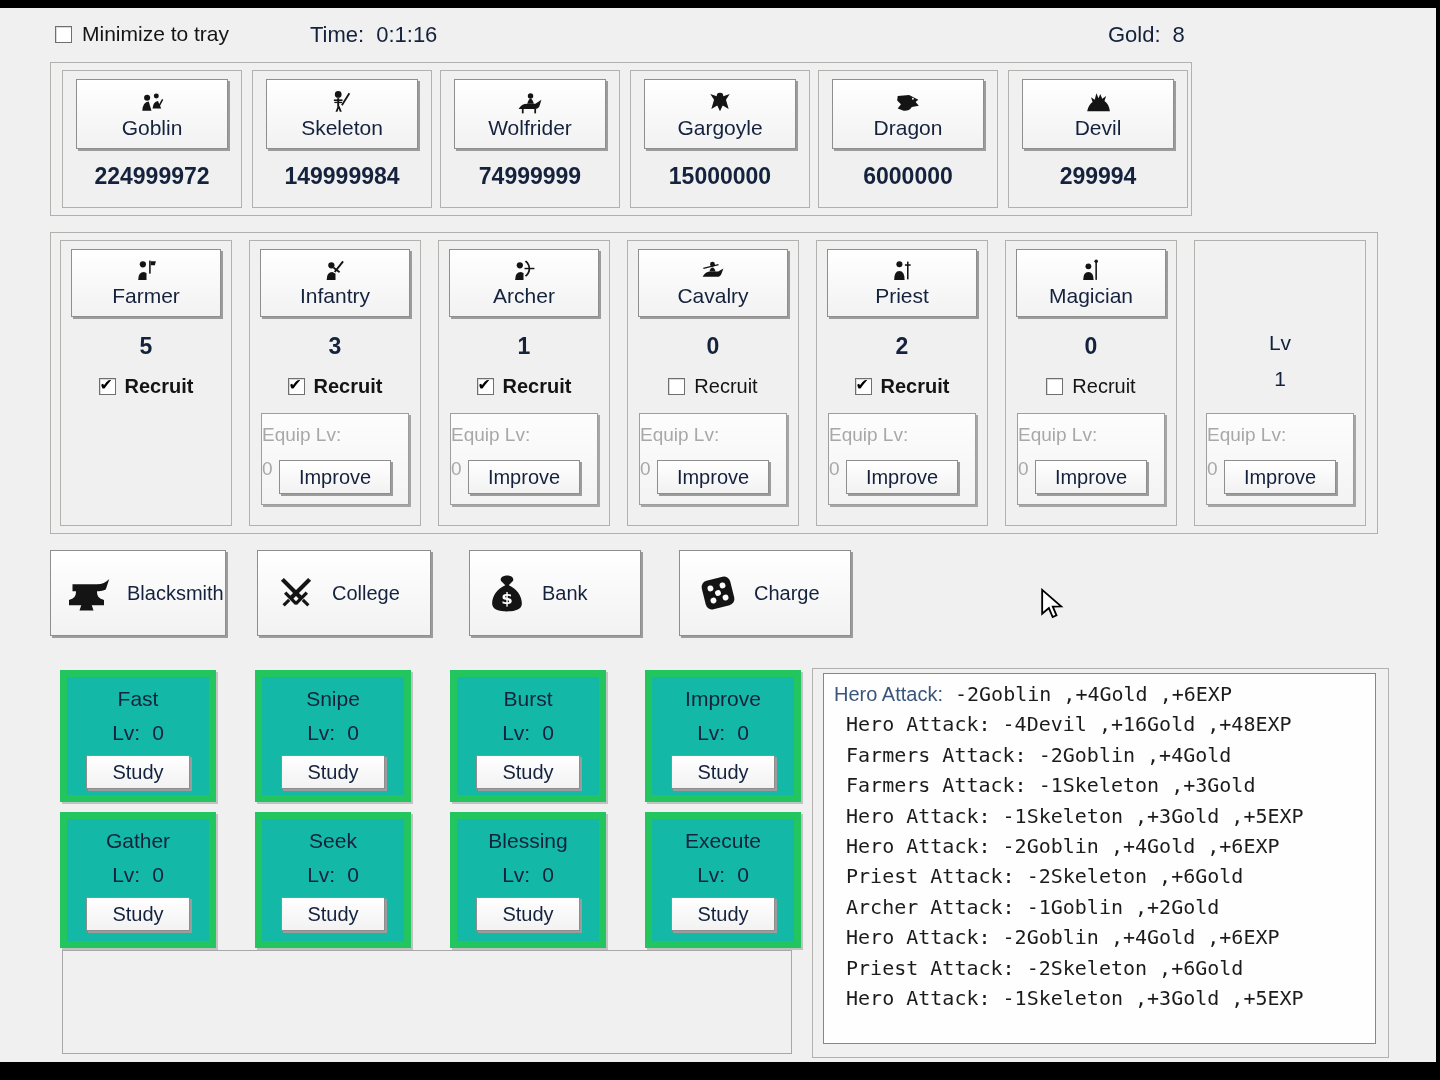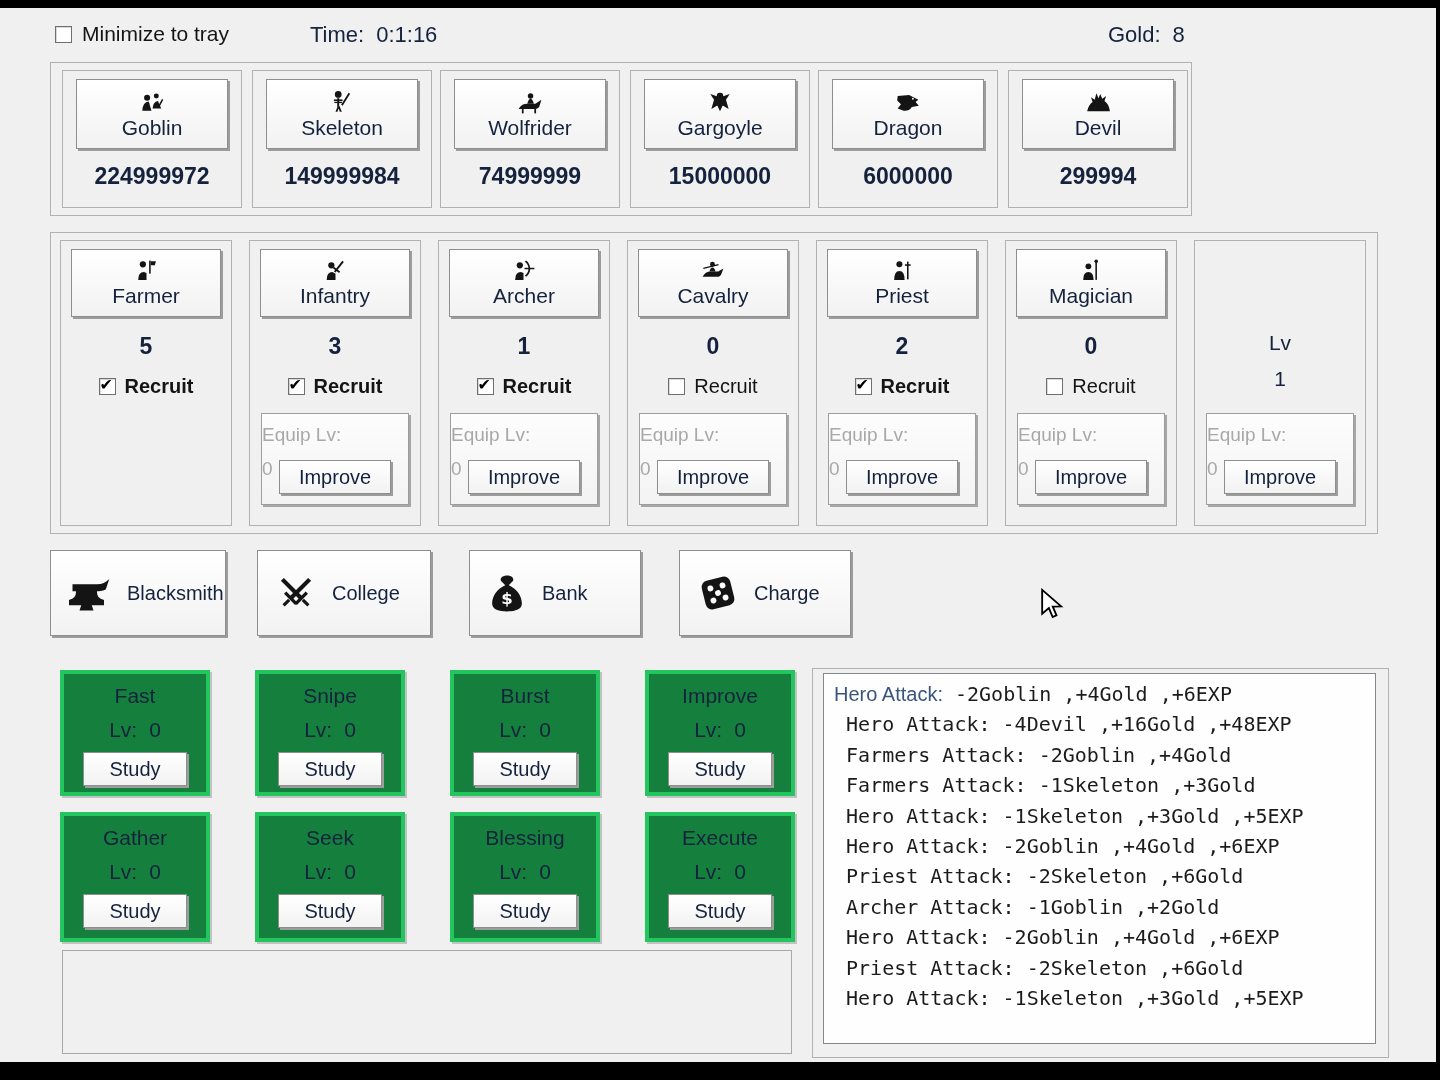--- a/index.html
+++ b/index.html
@@ -37,21 +37,21 @@
 
   .hero-lv{position:absolute;top:90px;width:100%;text-align:center;font-size:21px;}
   .hero-lv-val{position:absolute;top:126px;width:100%;text-align:center;font-size:21px;}
 
   .topline{position:absolute;top:22px;display:flex;gap:12px;font-size:22px;color:#15223d;}
   .cbrow-top{position:absolute;left:55px;top:22px;display:flex;align-items:center;gap:10px;
              font-size:21px;color:#141414;}
 
   .bbtn{top:550px;height:86px;justify-content:flex-start;padding-left:16px;gap:14px;font-size:20px;}
 
-  .skill{position:absolute;width:142px;height:118px;border:4px solid #22c55e;background:#15803d;
+  .skill{position:absolute;width:142px;height:118px;border:7px solid #22c55e;background:#14b8a6;
          box-shadow:2px 2px 0 #c2c2c2;}
   .skill-name{position:absolute;top:10px;width:100%;text-align:center;font-size:21px;}
   .skill-lv{position:absolute;top:44px;width:100%;display:flex;justify-content:center;gap:12px;font-size:21px;}
   .btn.study{left:50%;transform:translateX(-50%);top:78px;width:104px;height:34px;font-size:20px;text-align:center;}
 
   .emptybox{position:absolute;left:62px;top:950px;width:728px;height:102px;border:1px solid #a8a8a8;}
 
   .loggroup{position:absolute;left:812px;top:668px;width:575px;height:388px;border:1px solid #b3b1ae;}
   .log{position:absolute;left:10px;top:4px;width:553px;height:371px;background:#fefefe;
        border:1px solid #84878c;overflow:hidden;padding:5px 0 0 10px;box-sizing:border-box;}

